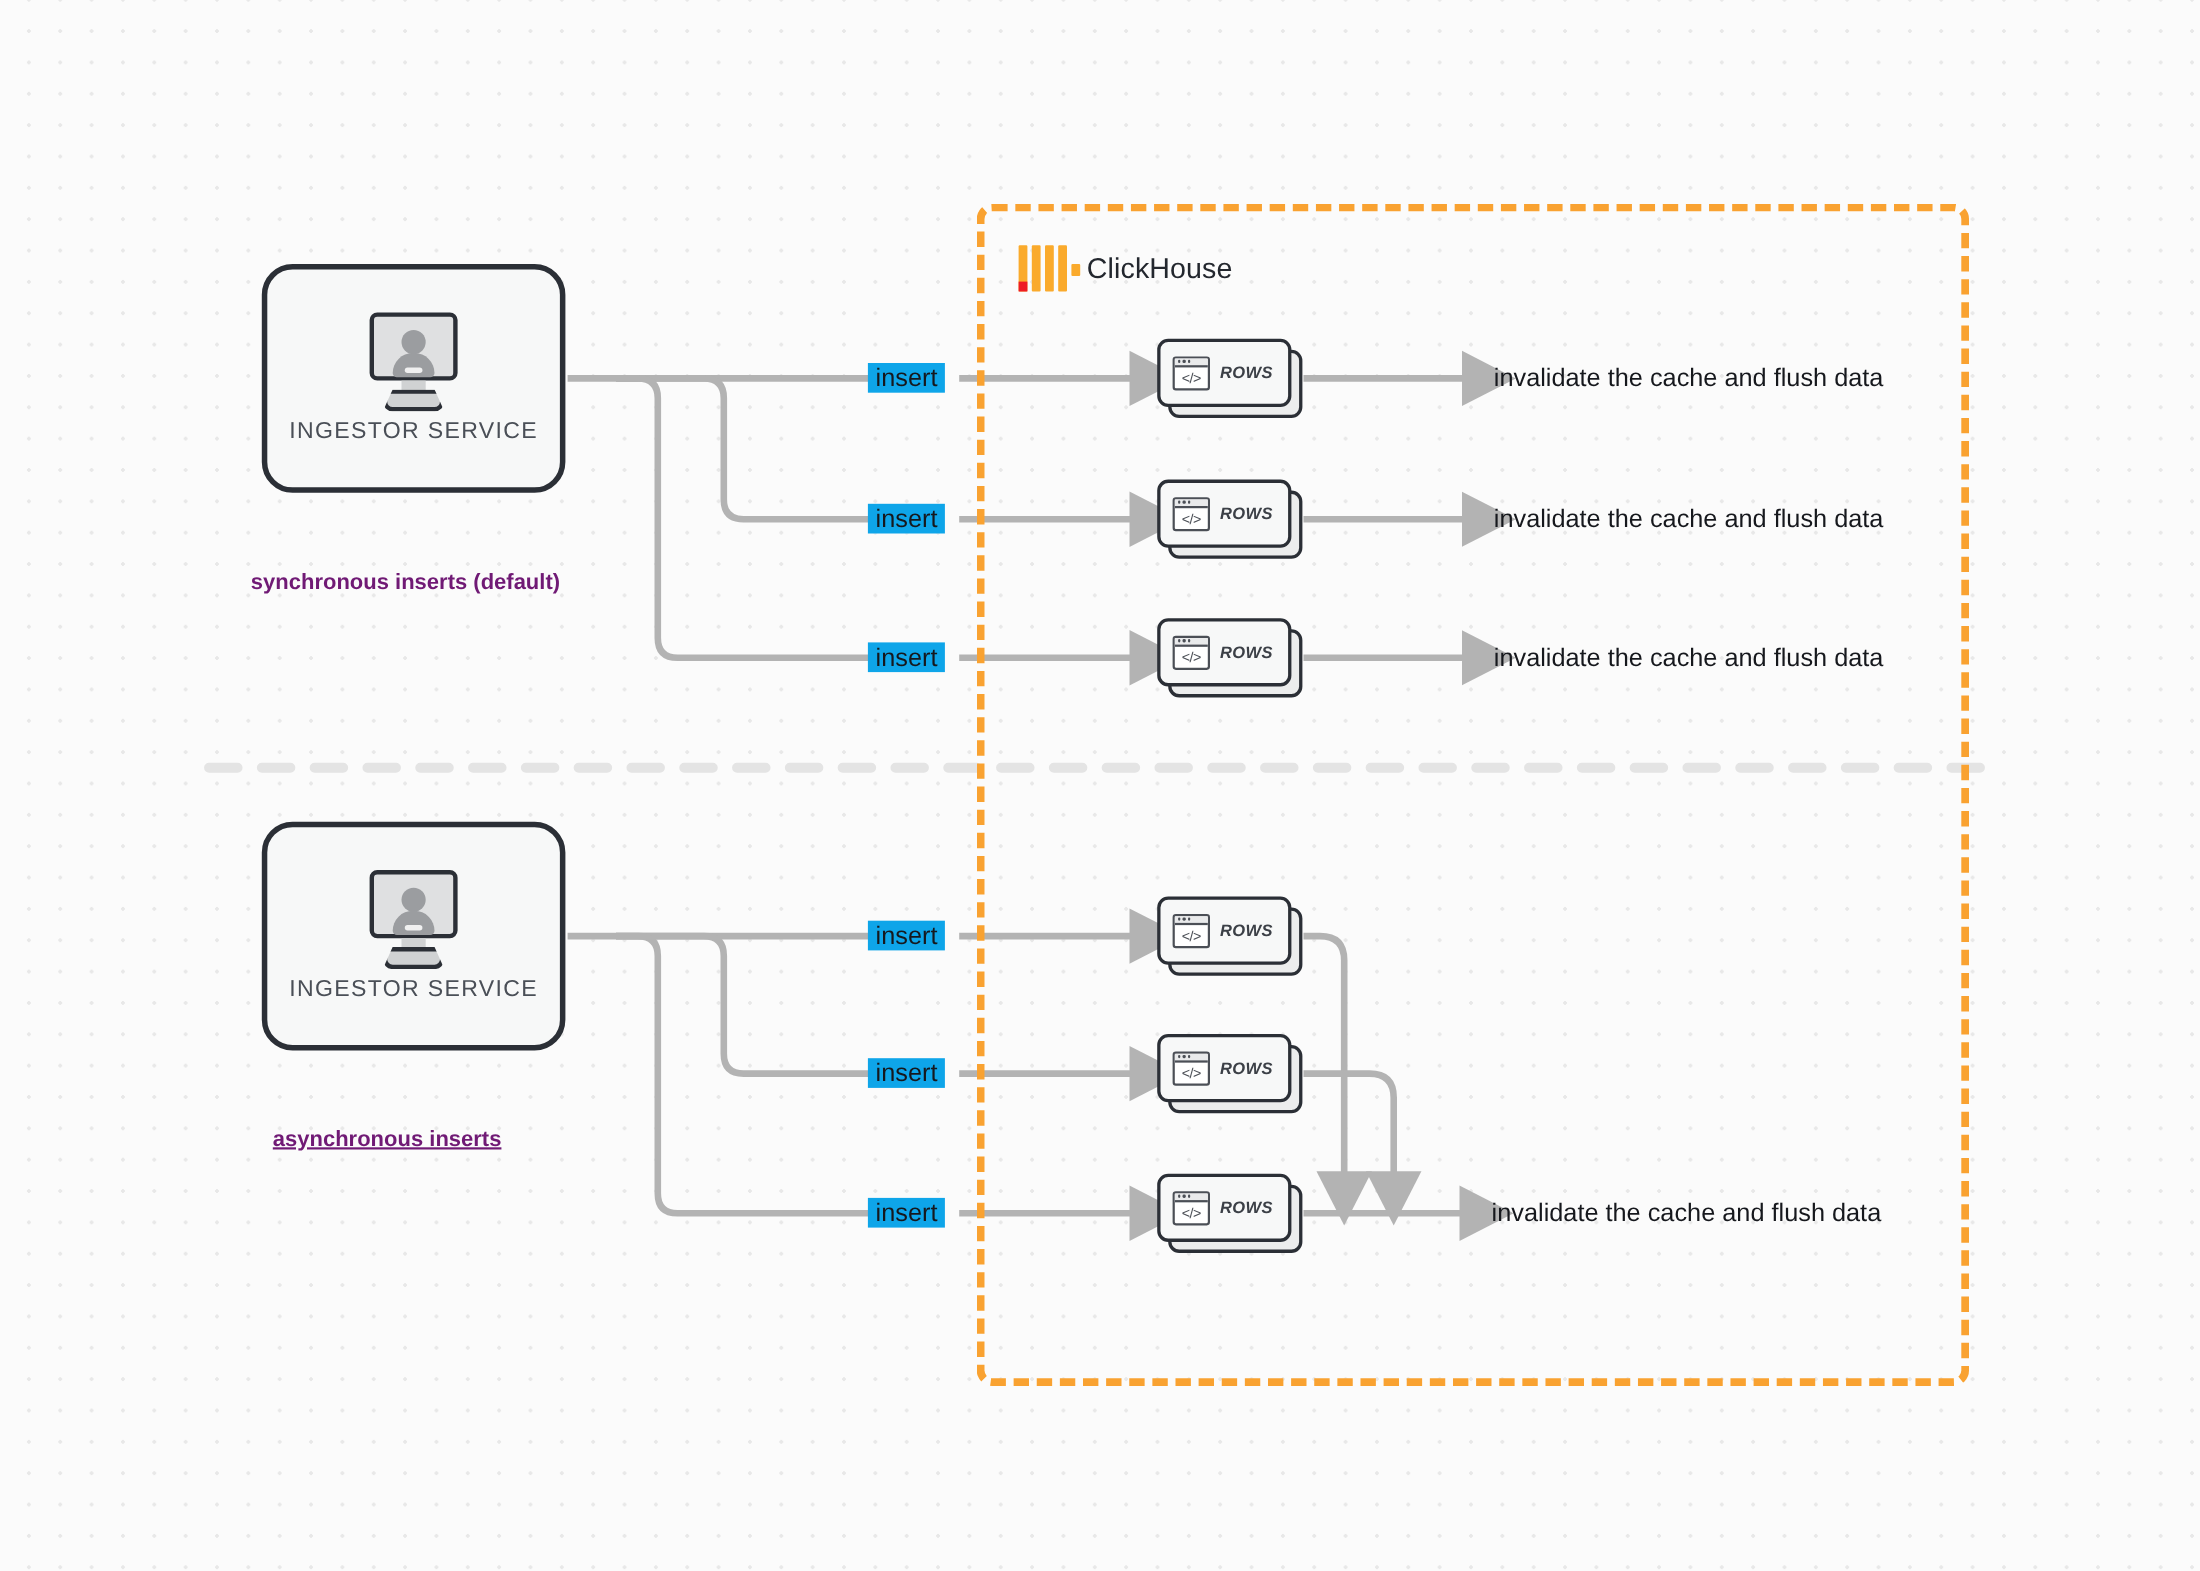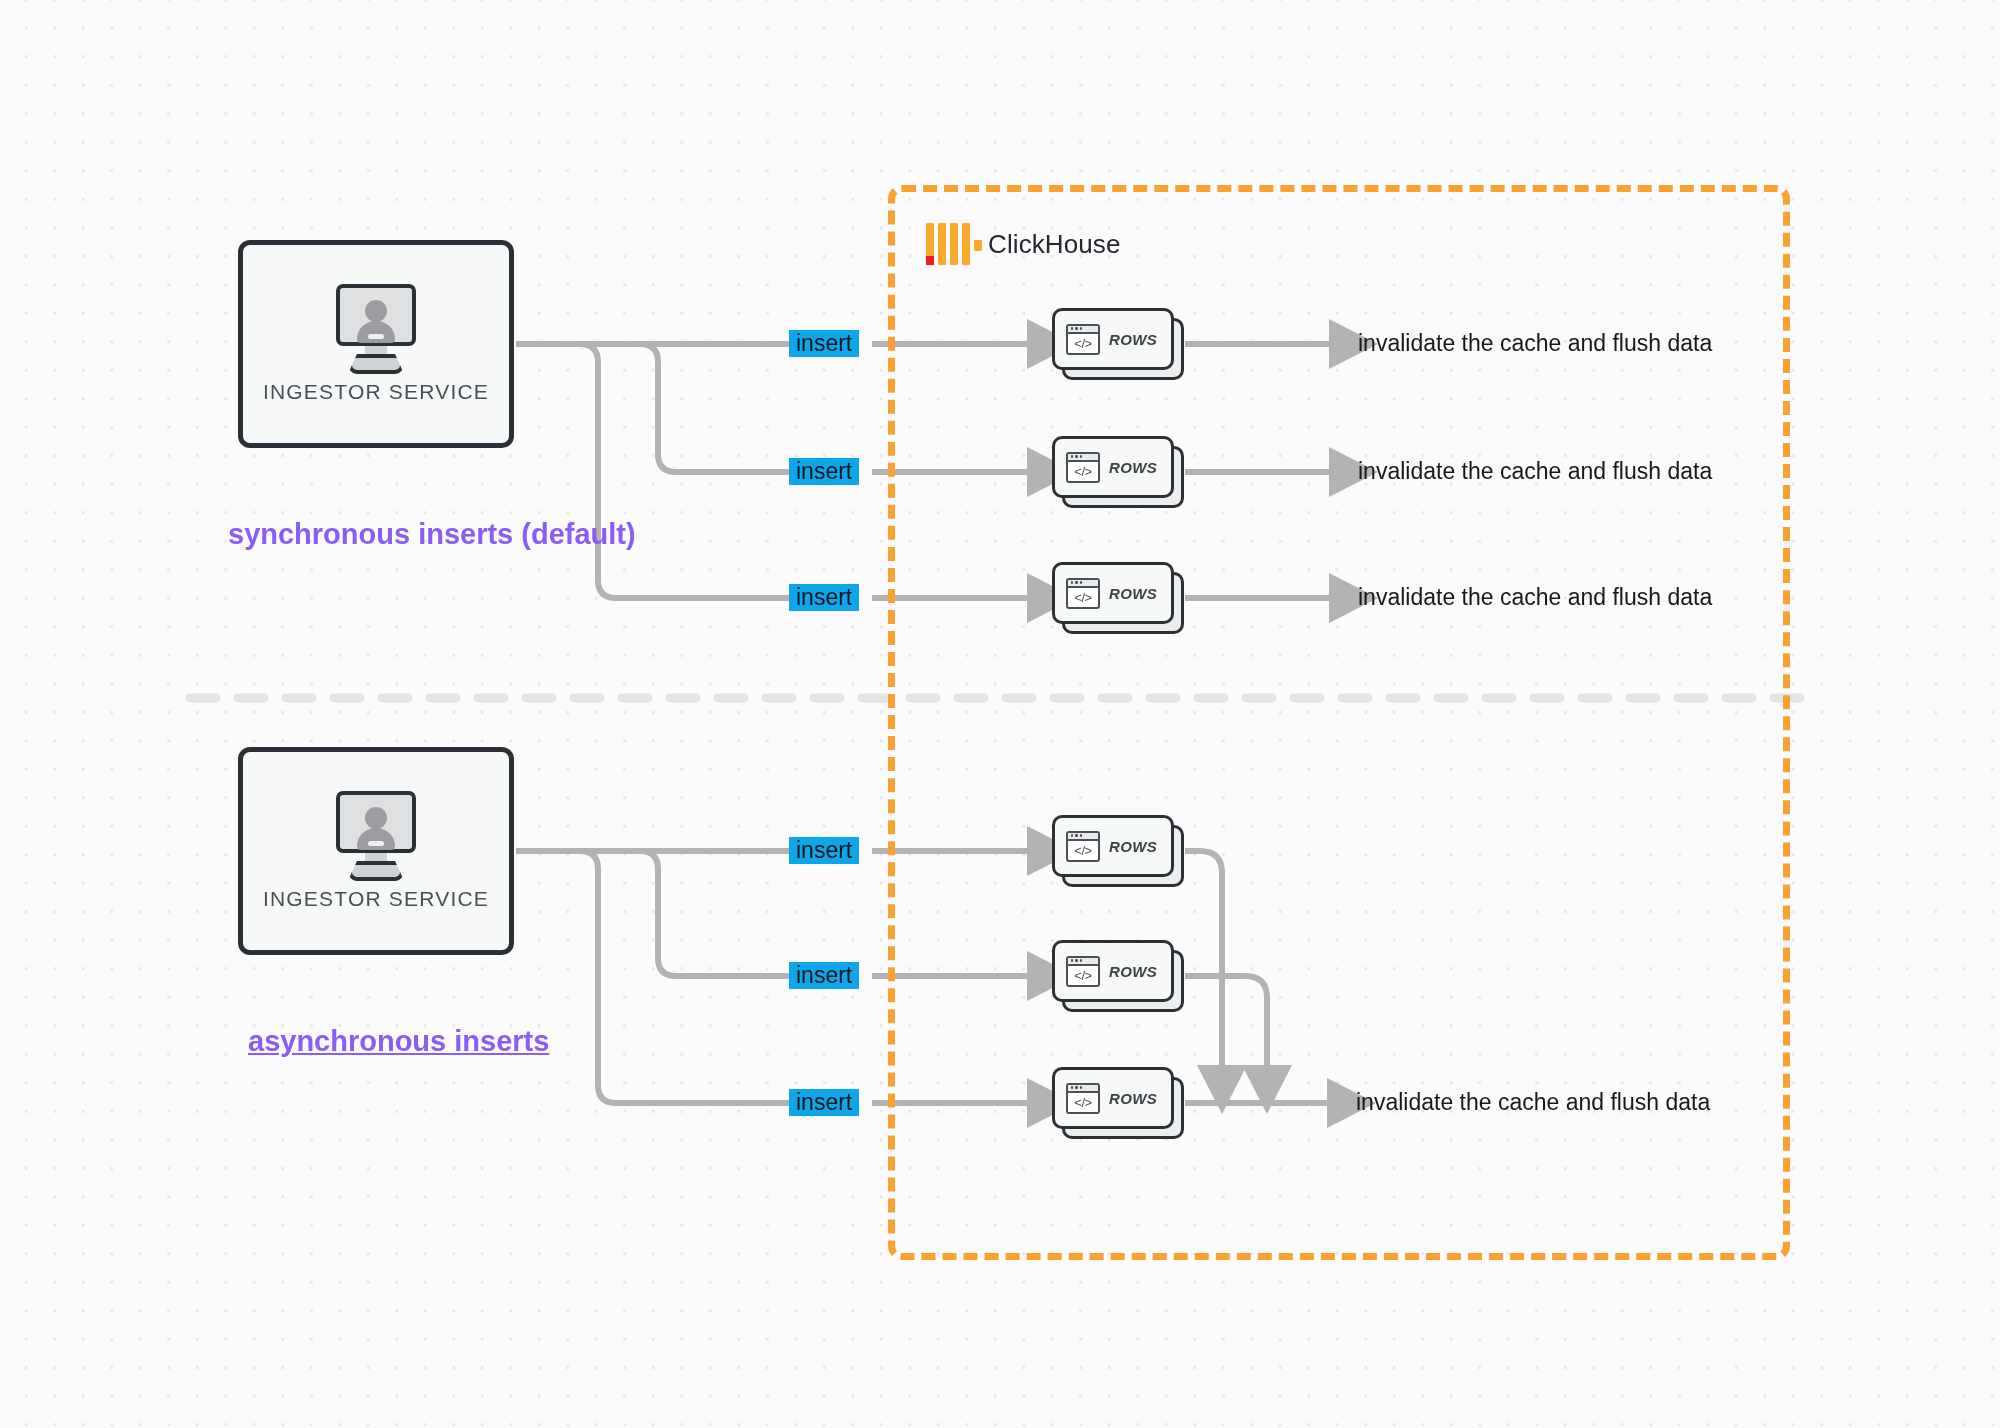--- a/index.html
+++ b/index.html
@@ -37,21 +37,21 @@
   .ch-logo .stub { position:absolute; left:48px; top:17px; width:8px; height:11px; background:#FAAA2C; border-radius:1px; }
   .ch-logo .red { position:absolute; left:0; top:33px; width:8px; height:9px; background:#EE1C25; }
   .ch-title { font-size:26px; color:#23272e; letter-spacing:0.1px; white-space:nowrap; }
 
   
   .ingestor {
     position:absolute;
     width:276px; height:208px;
     background:#f7f8f8;
     border:5px solid #2b2f36;
-    border-radius:12px;
+    border-radius:28px;
     display:flex; flex-direction:column;
     align-items:center; justify-content:center;
     gap:4px;
     text-align:right;
   }
   .ingestor .label {
     font-size:21px; color:#4a4f57; letter-spacing:1.2px; white-space:nowrap;
   }
   .monitor { position:relative; width:96px; height:92px; }
   .monitor .screen {
@@ -77,21 +77,21 @@
     border:4.5px solid #2b2f36; border-radius:6px 6px 9px 9px;
     clip-path: polygon(16% 0, 84% 0, 100% 100%, 0 100%);
   }
   .monitor .notch {
     position:absolute; left:50%; top:50px; transform:translateX(-50%);
     width:16px; height:5px; background:#f0f0f0; border-radius:3px;
   }
 
   
   .section-caption {
-    position:absolute; font-size:29px; font-weight:bold; color:#8b5cf6; white-space:nowrap;
+    position:absolute; font-size:20px; font-weight:bold; color:#701a75; white-space:nowrap;
   }
 
   
   .rows-node { position:absolute; width:132px; height:72px; }
   .rows-node .card-back {
     position:absolute; left:10px; top:10px; width:122px; height:62px;
     background:#eceded; border:3px solid #2b2f36; border-radius:10px;
   }
   .rows-node .card-front {
     position:absolute; left:0; top:0; width:122px; height:62px;

